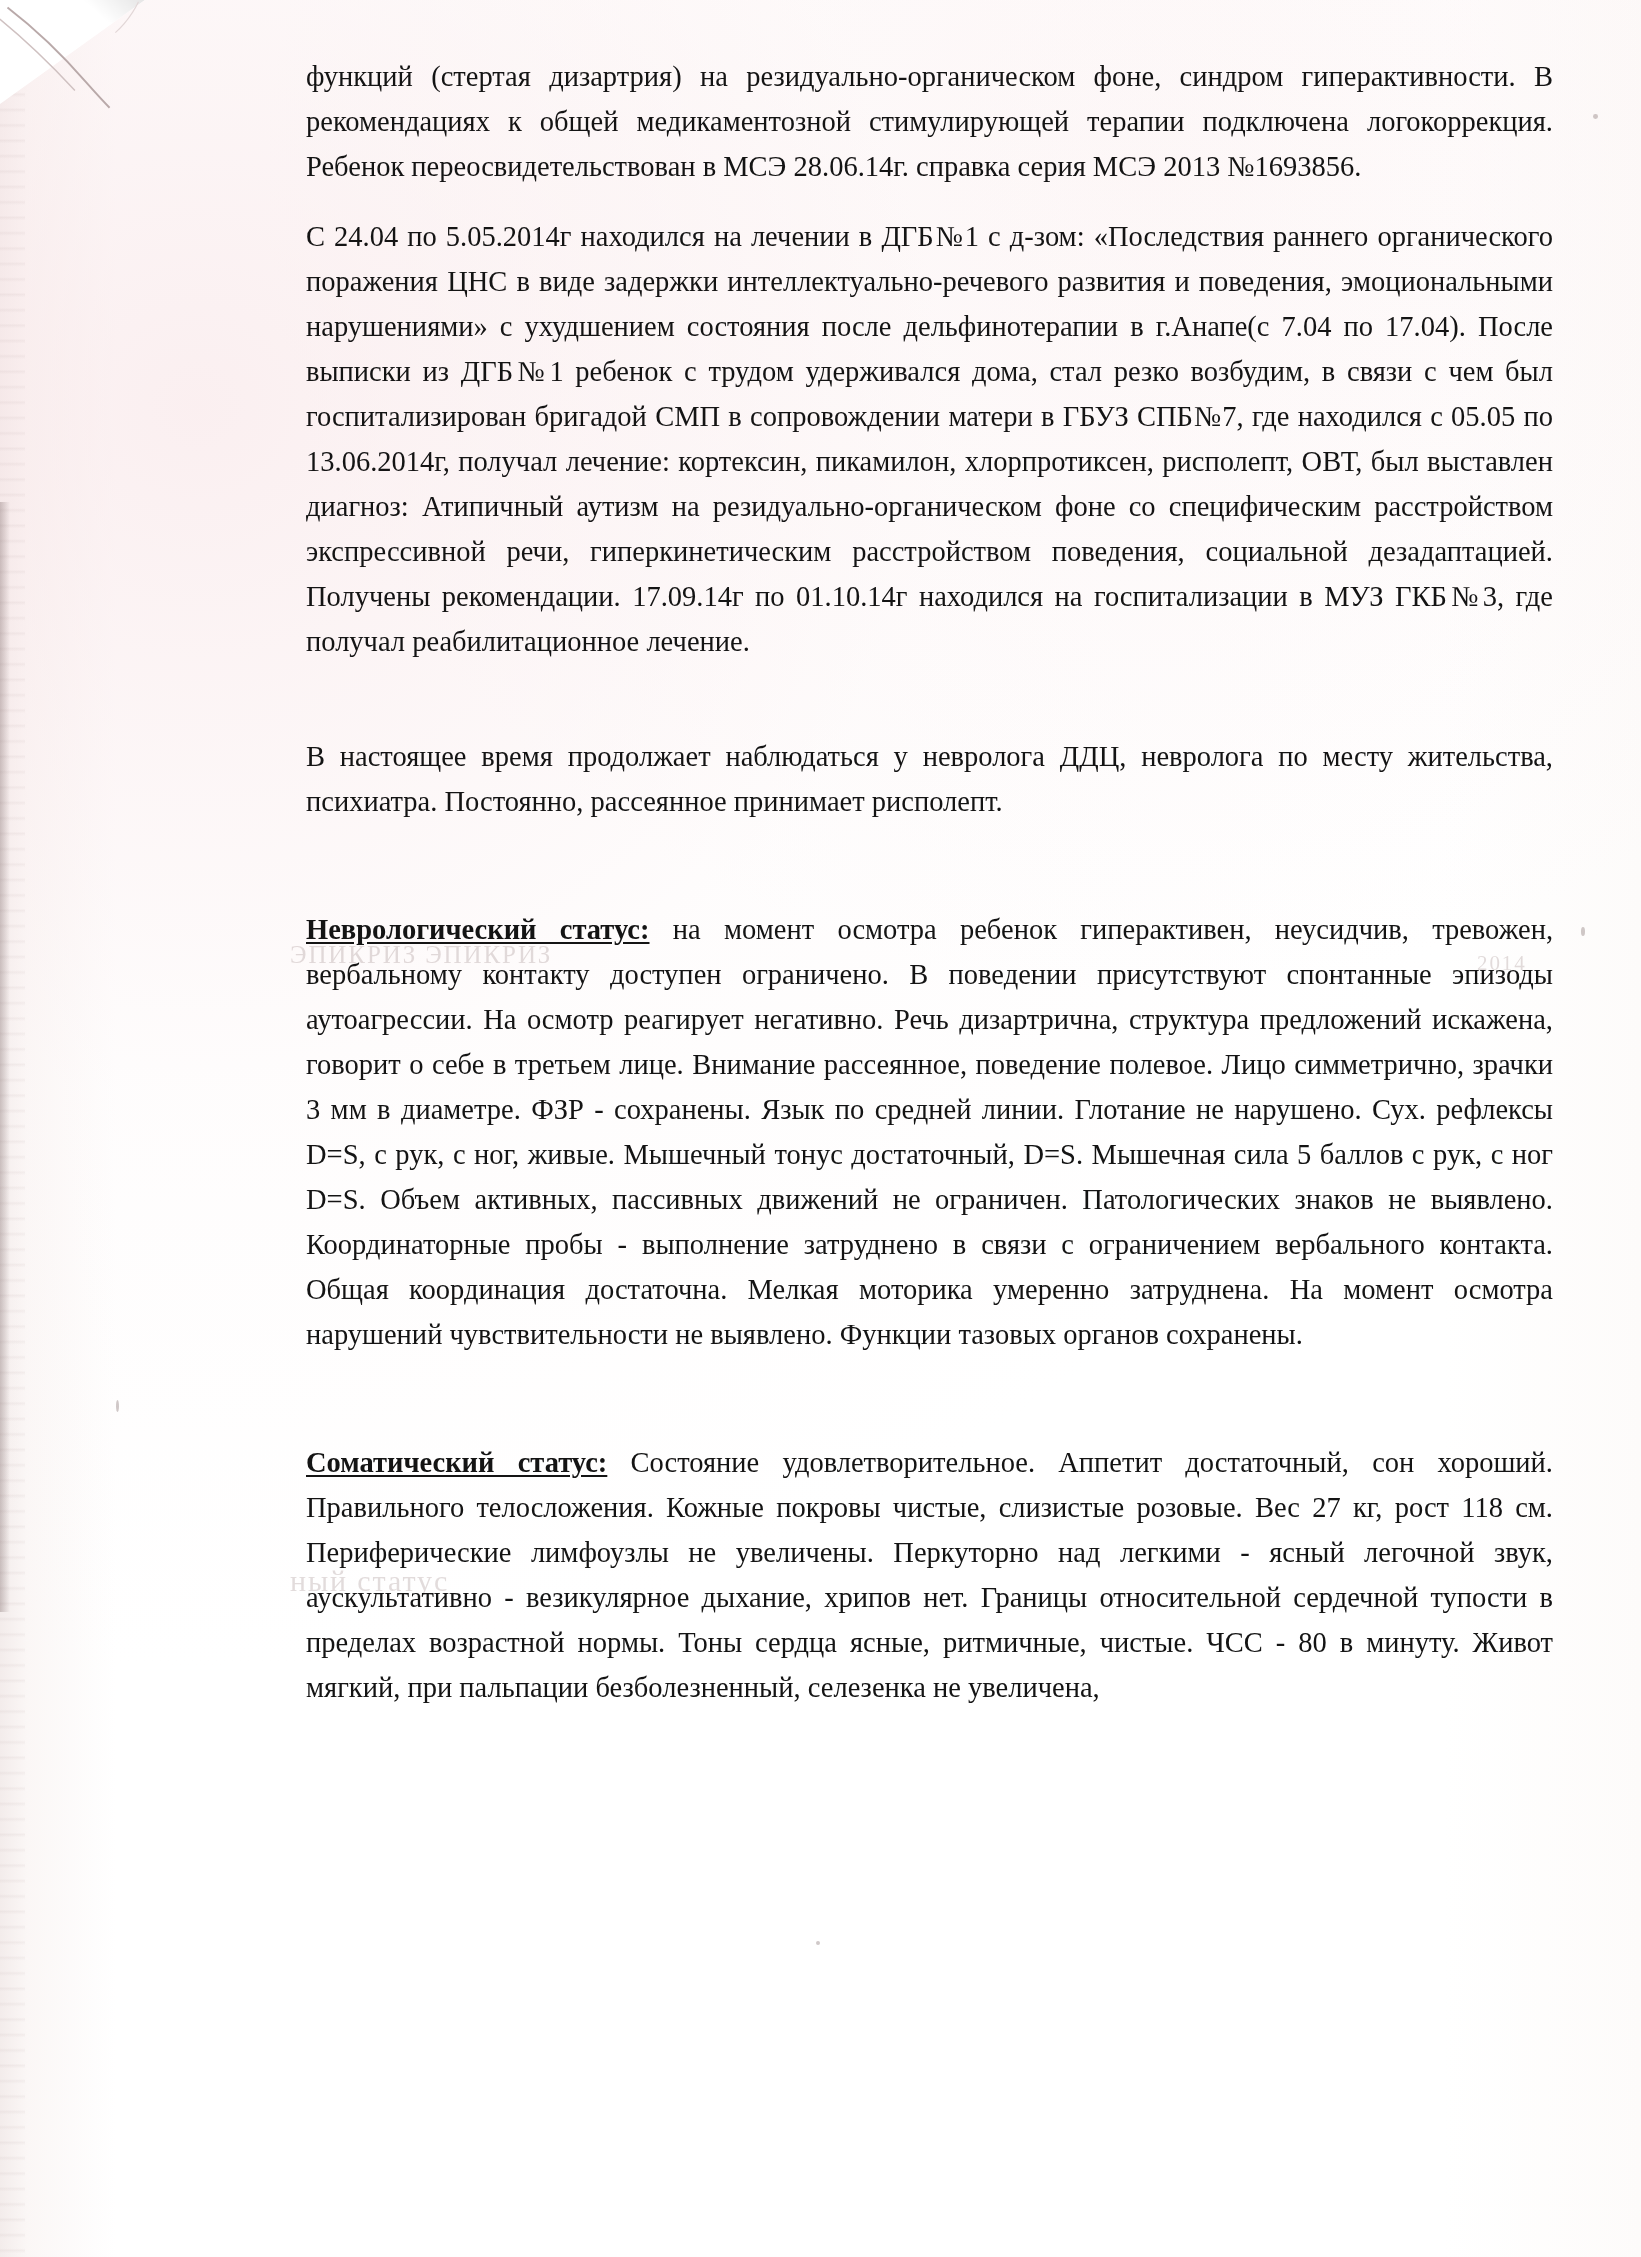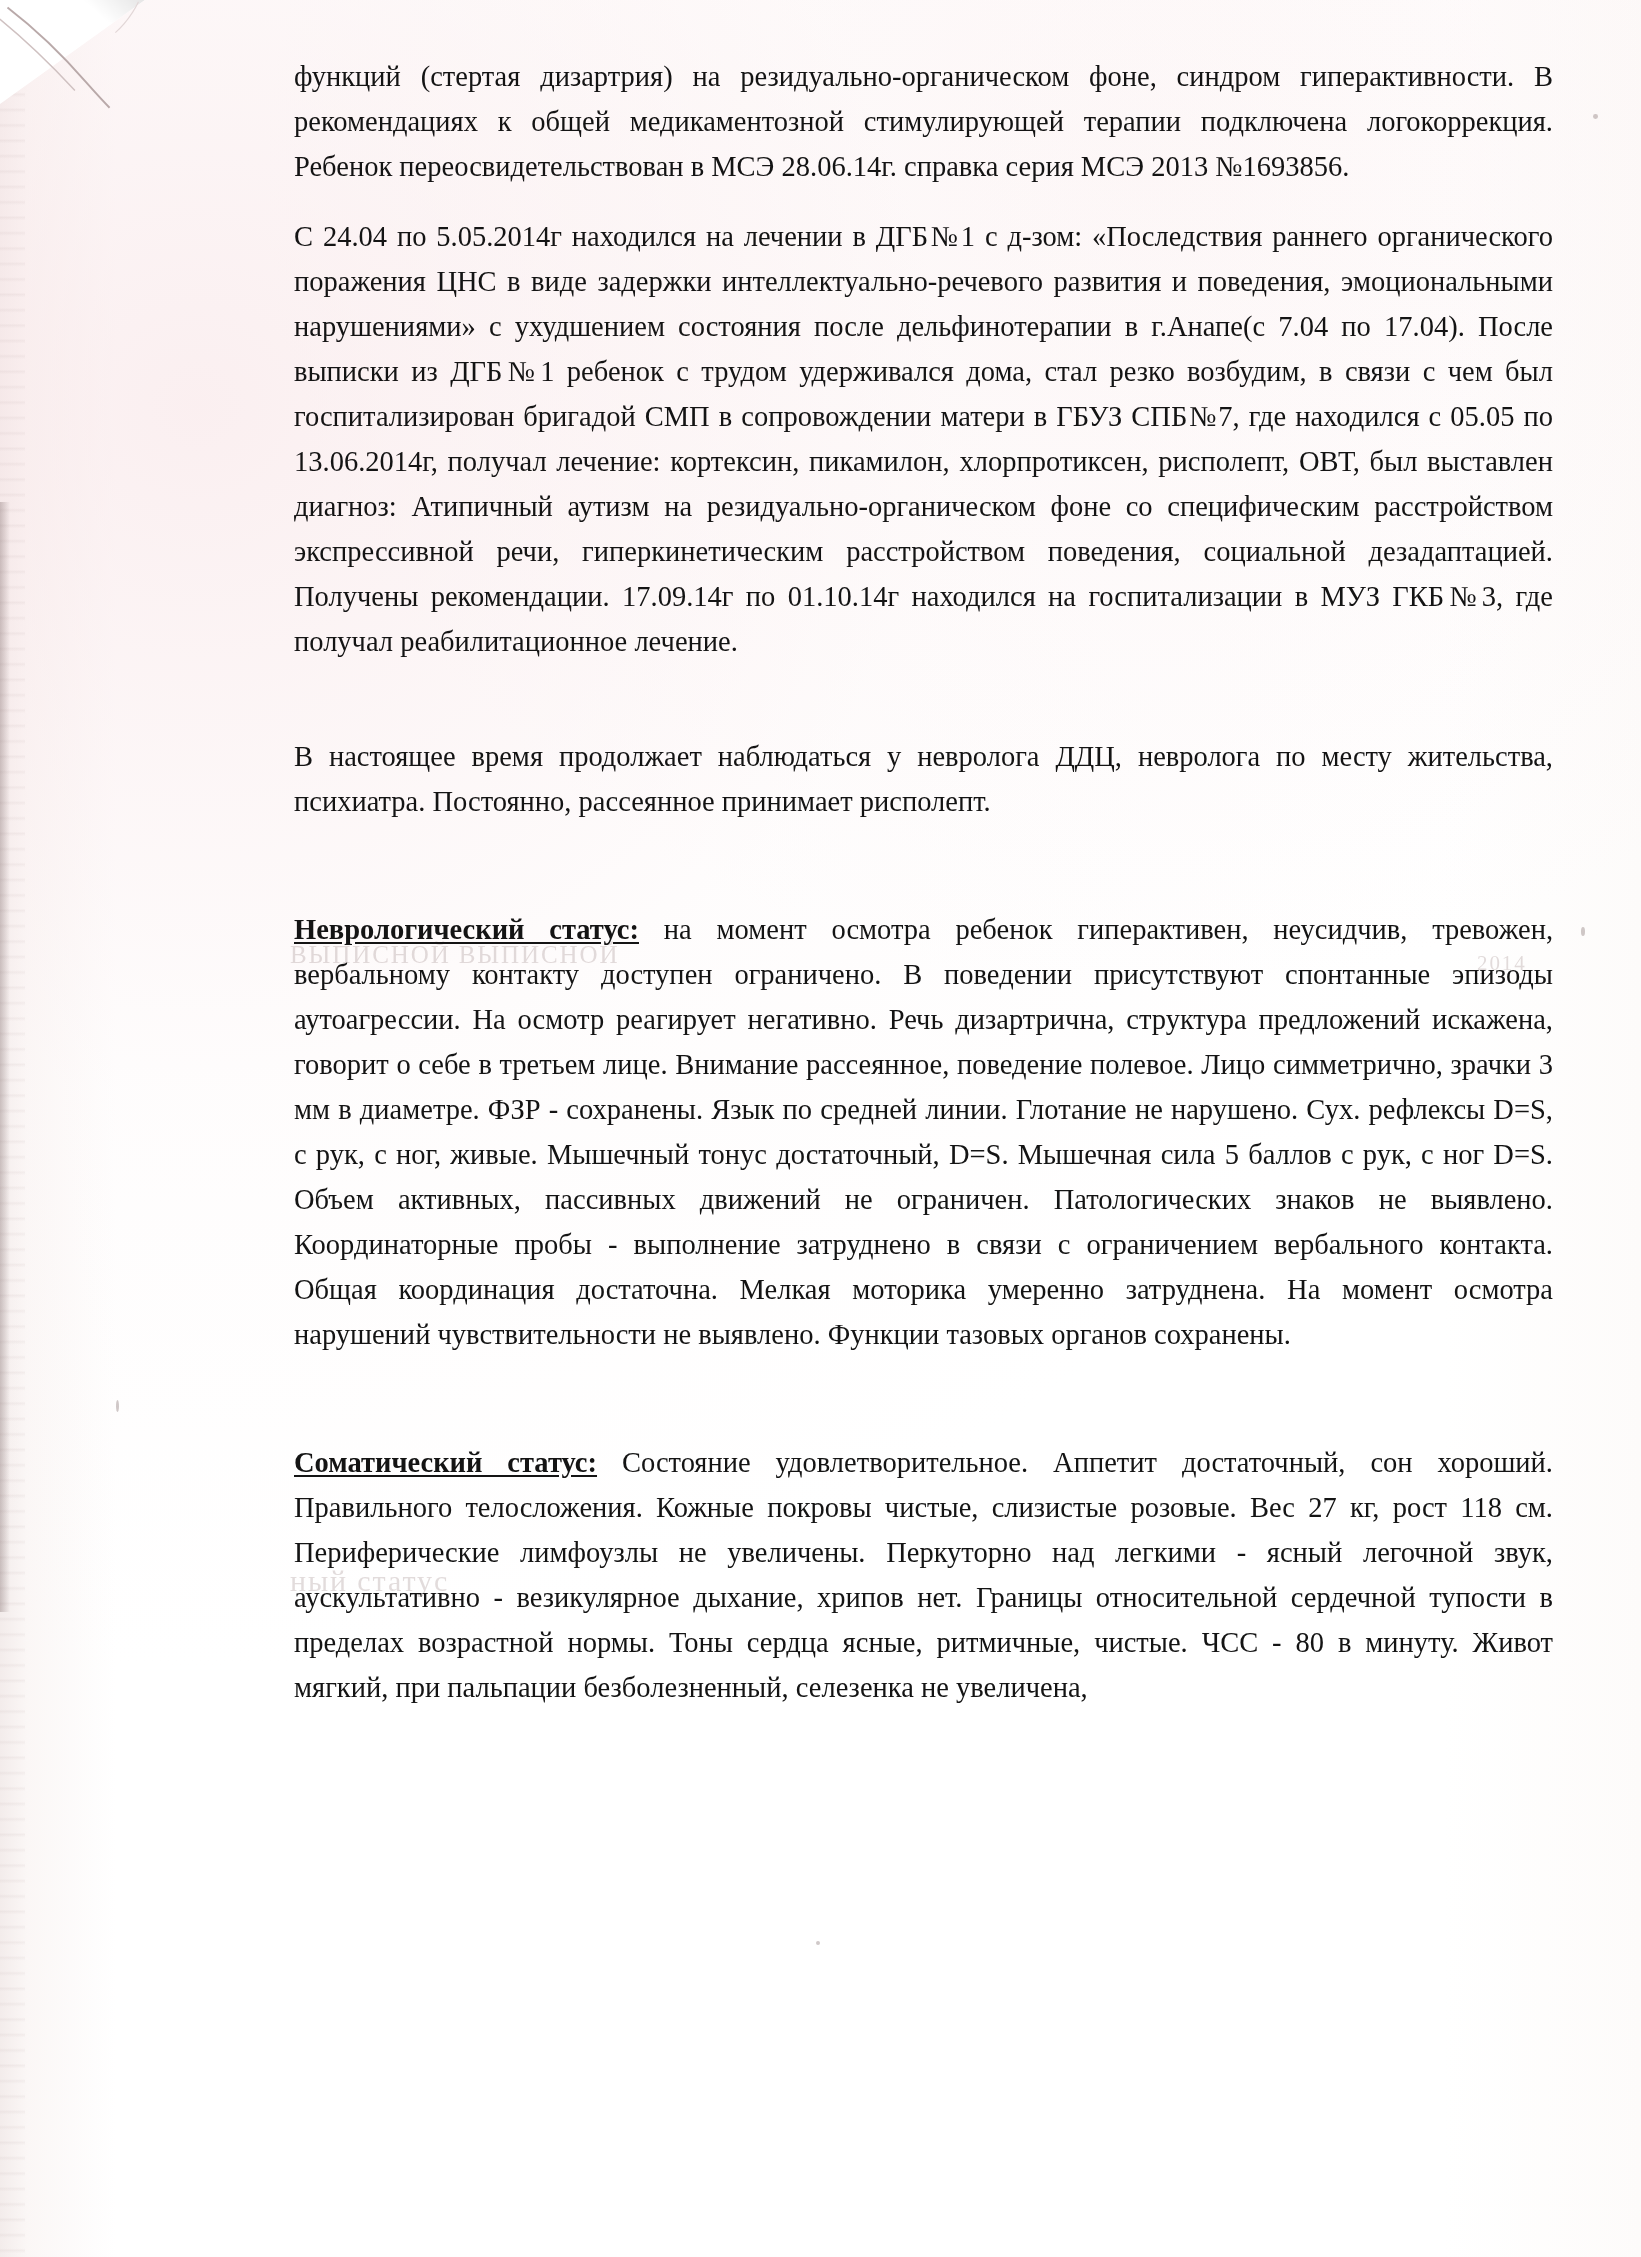--- a/index.html
+++ b/index.html
@@ -94,21 +94,21 @@
     left: 290px;
     top: 54px;
     width: 1263px;
     font-size: 28.5px;
     line-height: 45px;
     color: #141414;
     text-align: justify;
     text-justify: inter-word;
   }
   #doc p {
-    margin: 0 0 29px 4px;
+    margin: 0 0 29px 16px;
     text-indent: 0;
   }
   #doc p.tight { margin-bottom: 25px; }
   #doc p.gap-big { margin-bottom: 70px; }
   #doc p.gap-huge { margin-bottom: 83px; }
   .hdr {
     font-weight: bold;
     text-decoration: underline;
     text-underline-offset: 2.9px;
   }
@@ -123,21 +123,21 @@
 
   <div id="corner-fold"></div>
   <div id="corner-line">
     <svg width="183" height="135" viewBox="0 0 190 140" fill="none" xmlns="http://www.w3.org/2000/svg">
       <path d="M14 14 C 40 34, 70 62, 96 92 C 104 101, 112 110, 120 118" stroke="#b9a9a9" stroke-width="2" fill="none"></path>
       <path d="M6 26 C 28 44, 56 70, 84 100" stroke="#cfc1c1" stroke-width="1.5" fill="none"></path>
       <path d="M150 8 C 150 8, 142 26, 126 40" stroke="#e2d7d7" stroke-width="1.2" fill="none"></path>
     </svg>
   </div>
 
-  <div class="ghost g1">ВЫПИСНОЙ ВЫПИСНОЙ</div>
+  <div class="ghost g1">ЭПИКРИЗ ЭПИКРИЗ</div>
   <div class="ghost g2">ный статус</div>
   <div class="ghost g3">2014</div>
 
   <div class="speck" style="left:1593px; top:114px; width:4.8px; height:4.8px;"></div>
   <div class="speck" style="left:1581px; top:927px; width:3.9px; height:8.7px;"></div>
   <div class="speck" style="left:816px; top:1941px; width:3.9px; height:3.9px;"></div>
   <div class="speck" style="left:116px; top:1400px; width:2.9px; height:11.6px;"></div>
 
   <article id="doc">
 

